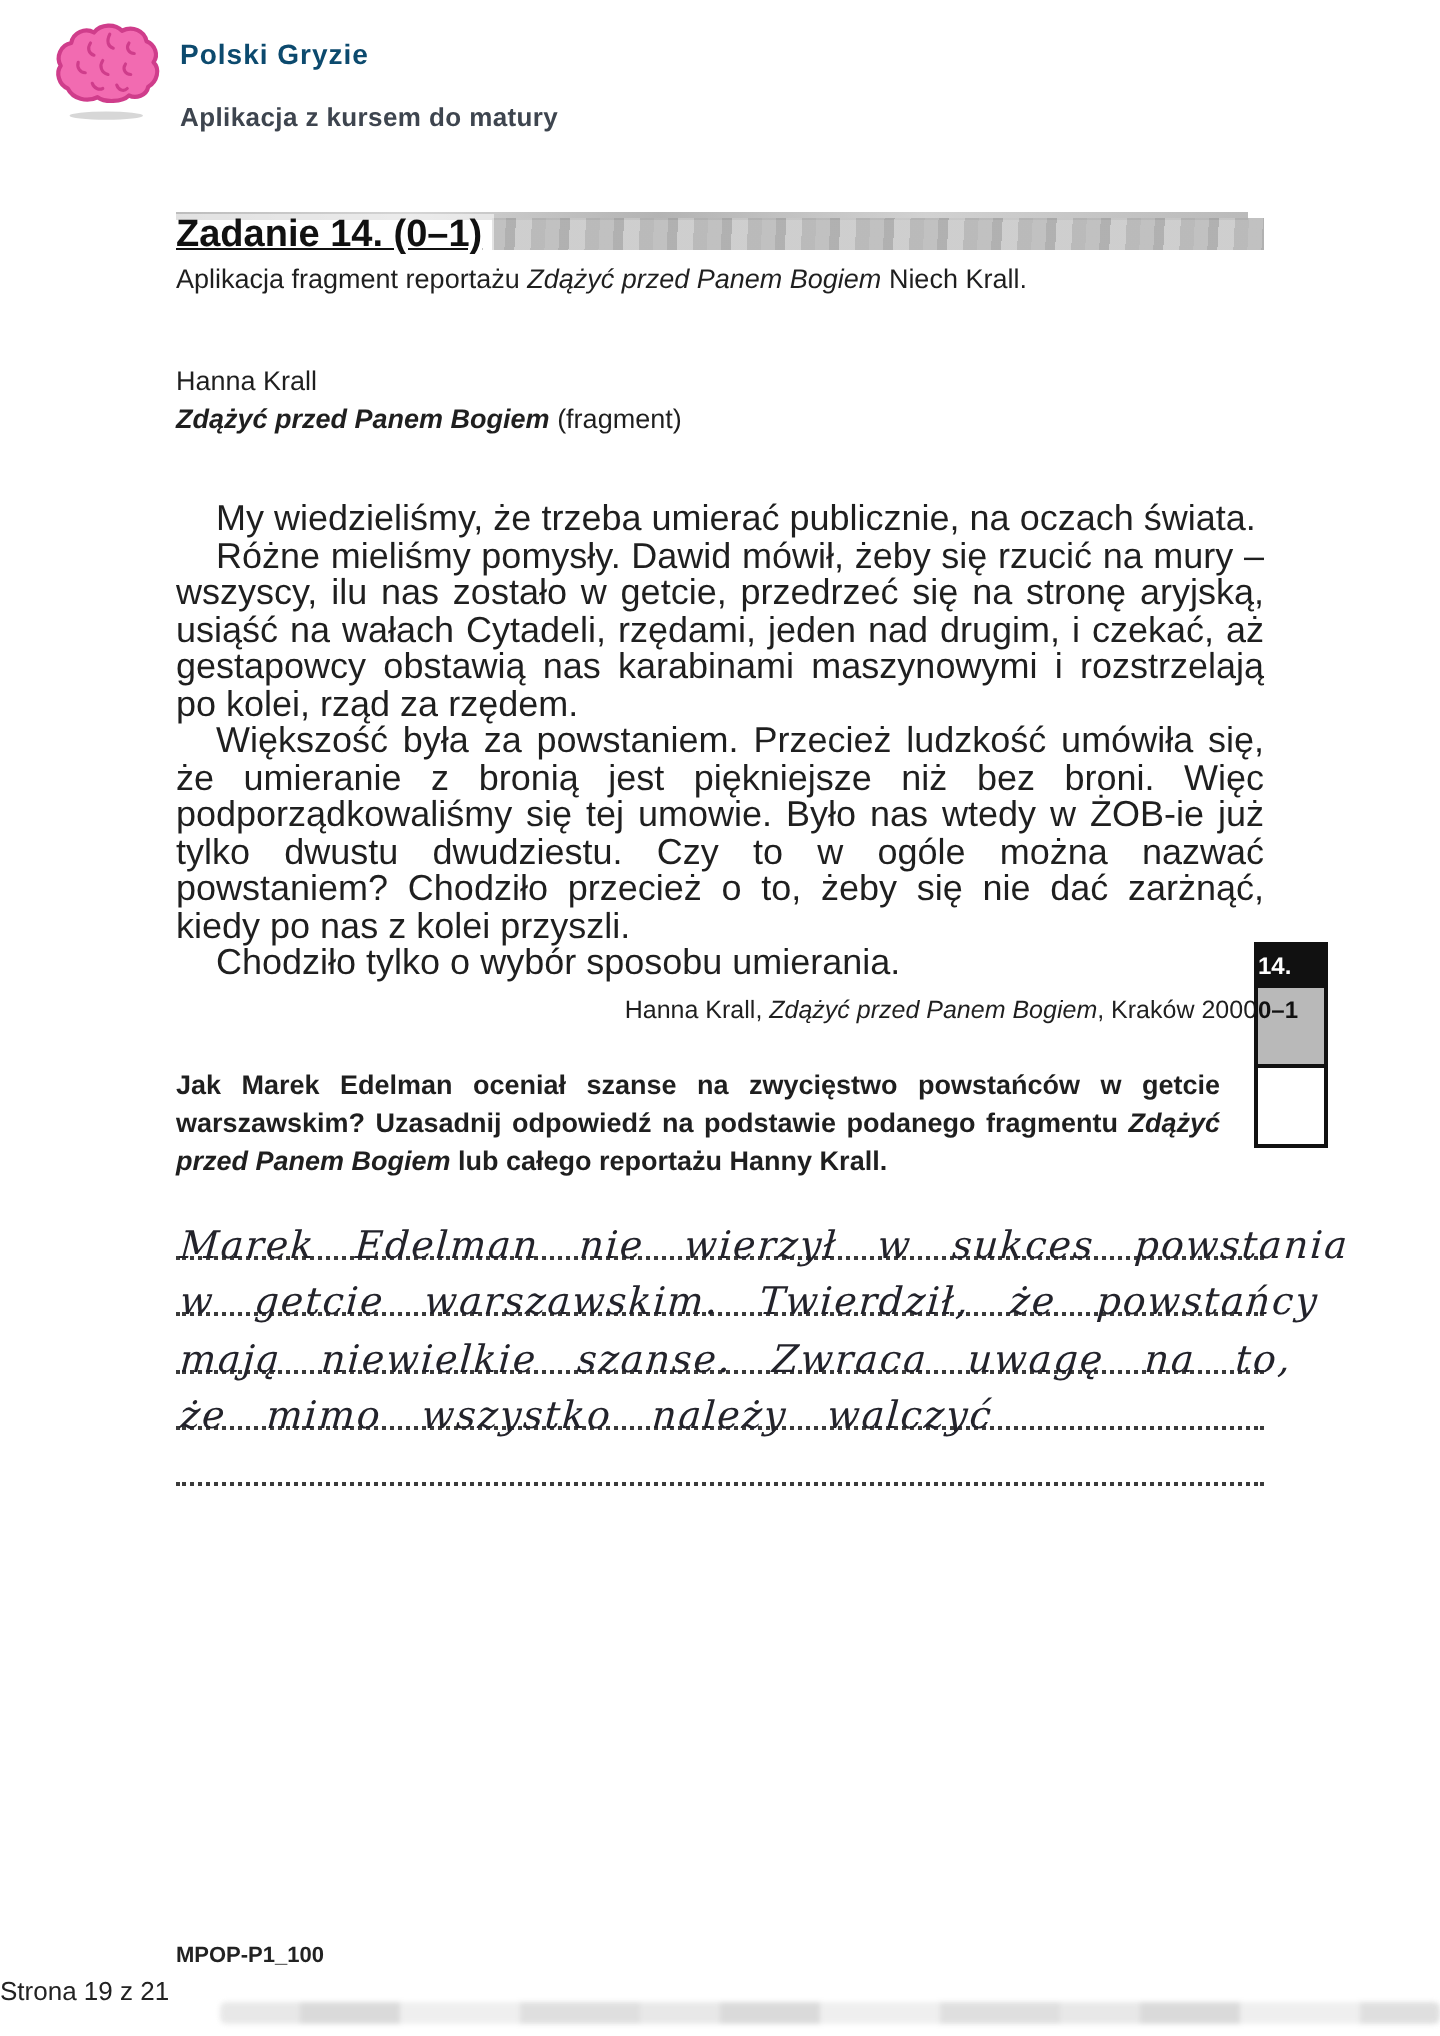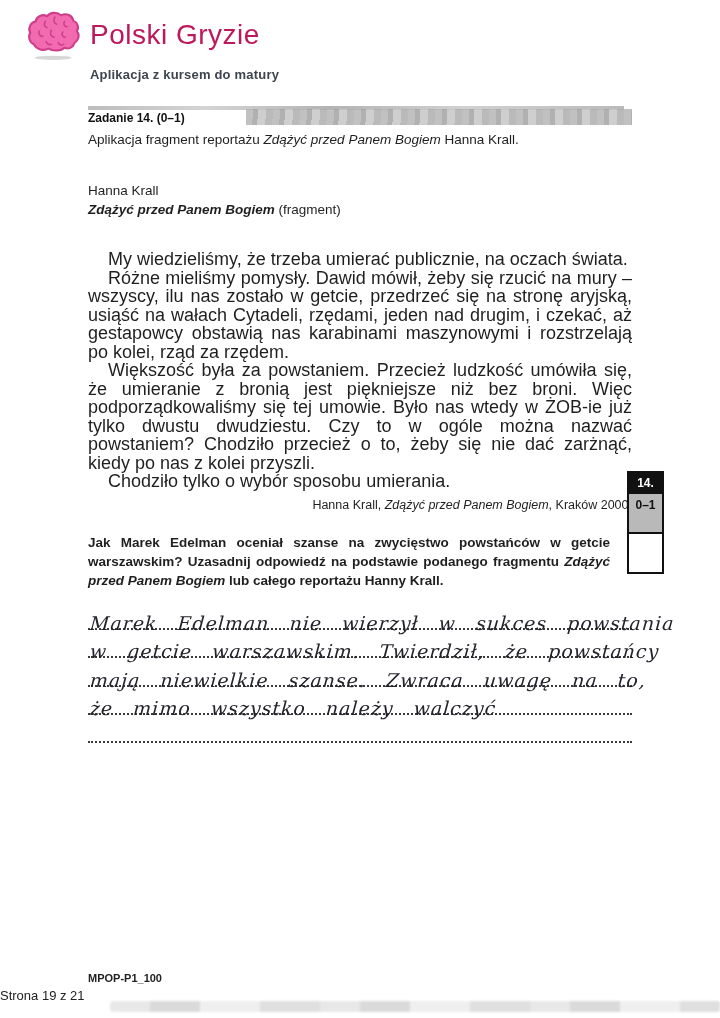--- a/index.html
+++ b/index.html
@@ -11,43 +11,43 @@
     font-family:"Liberation Sans", sans-serif;
     color:#1f1f1f;
     overflow:hidden;
   }
 
   
   .app-header { position:absolute; top:10px; left:26px; display:flex; align-items:flex-start; }
   .logo-wrap { width:58px; margin-right:6px; }
   .app-titles { padding-top:9px; }
   .app-name {
-    font-size:28px; font-weight:normal; color:#be185d; letter-spacing:0.5px;
+    font-size:14px; font-weight:bold; color:#0c4a6e; letter-spacing:0.5px;
   }
   .app-tagline {
     font-size:13px; font-weight:bold; color:#3e454f; margin-top:16px; letter-spacing:0.2px;
   }
 
   
   .content { position:absolute; left:88px; top:108px; width:544px; }
 
   .task-bar { position:relative; height:20px; margin-bottom:3px; }
   .task-bar::before {
     content:""; position:absolute; left:0; right:8px; top:-2px; height:4px;
     background:linear-gradient(90deg,#a7a7a7,#c6c6c6 22%,#9a9a9a 45%,#c2c2c2 70%,#a3a3a3);
     opacity:.75;
   }
   .task-bar-smudge {
     position:absolute; left:158px; right:0; top:1px; height:16px;
     background:repeating-linear-gradient(93deg,#b6b6b6 0 7px,#a3a3a3 7px 12px,#c6c6c6 12px 20px,#aeaeae 20px 27px);
     opacity:.85;
   }
   .task-bar-label {
-    position:relative; z-index:2; font-weight:bold; font-size:12px; color:#111;
-    background:rgba(255,255,255,.55); padding-right:6px; line-height:20px;
+    position:relative; z-index:2; font-weight:bold; font-size:19px; color:#111;
+    background:rgba(255,255,255,.55); padding-right:6px; line-height:20px;text-decoration:underline;
   }
 
   .intro-line { font-size:13.5px; line-height:18px; }
   .italic { font-style:italic; }
   .bold-italic { font-weight:bold; font-style:italic; }
 
   .author-block { margin-top:33px; font-size:13.5px; line-height:18.5px; }
 
   .excerpt { margin-top:31px; font-size:18px; line-height:18.5px; text-align:justify; }
   .excerpt p { text-indent:20px; margin:0; }
@@ -57,21 +57,21 @@
   .question-block {
     margin-top:21px; width:522px;
     font-size:13.5px; font-weight:bold; line-height:19px; text-align:justify;
   }
 
   
   .score-box {
     position:absolute; left:627px; top:471px; width:37px;
     border:2px solid #111; background:#fff;
   }
-  .score-box .cell { text-align:center; font-weight:bold; font-size:12px; }
+  .score-box .cell { font-weight:bold; font-size:12px; }
   .score-cell-number { background:#111; color:#fff; height:21px; line-height:21px; }
   .score-cell-points { background:#b9b9b9; color:#111; height:40px; line-height:23px; border-bottom:2px solid #111; }
   .score-cell-empty { background:#fff; height:38px; }
 
   
   .answer-area { margin-top:12px; }
   .answer-line {
     position:relative; height:28.4px;
     border-bottom:2px dotted #3a3a3a;
   }
@@ -125,21 +125,21 @@
     </div>
   </div>
 
   <div class="content">
 
     <div class="task-bar">
       <span class="task-bar-smudge"></span>
       <span class="task-bar-label">Zadanie 14. (0–1)</span>
     </div>
 
-    <div class="intro-line"><span>Aplikacja fragment reportażu </span><span class="italic">Zdążyć przed Panem Bogiem</span><span> Hanna Krall.</span></div>
+    <div class="intro-line"><span>Aplikacja fragment reportażu </span><span class="italic">Zdążyć przed Panem Bogiem</span><span> Niech Krall.</span></div>
 
     <div class="author-block">
       <div>Hanna Krall</div>
       <div><span class="bold-italic">Zdążyć przed Panem Bogiem</span><span> (fragment)</span></div>
     </div>
 
     <div class="excerpt">
       <p>My wiedzieliśmy, że trzeba umierać publicznie, na oczach świata.</p>
       <p>Różne mieliśmy pomysły. Dawid mówił, żeby się rzucić na mury – wszyscy, ilu nas zostało w getcie, przedrzeć się na stronę aryjską, usiąść na wałach Cytadeli, rzędami, jeden nad drugim, i czekać, aż gestapowcy obstawią nas karabinami maszynowymi i rozstrzelają po kolei, rząd za rzędem.</p>
       <p>Większość była za powstaniem. Przecież ludzkość umówiła się, że umieranie z bronią jest piękniejsze niż bez broni. Więc podporządkowaliśmy się tej umowie. Było nas wtedy w ŻOB-ie już tylko dwustu dwudziestu. Czy to w ogóle można nazwać powstaniem? Chodziło przecież o to, żeby się nie dać zarżnąć, kiedy po nas z kolei przyszli.</p>

